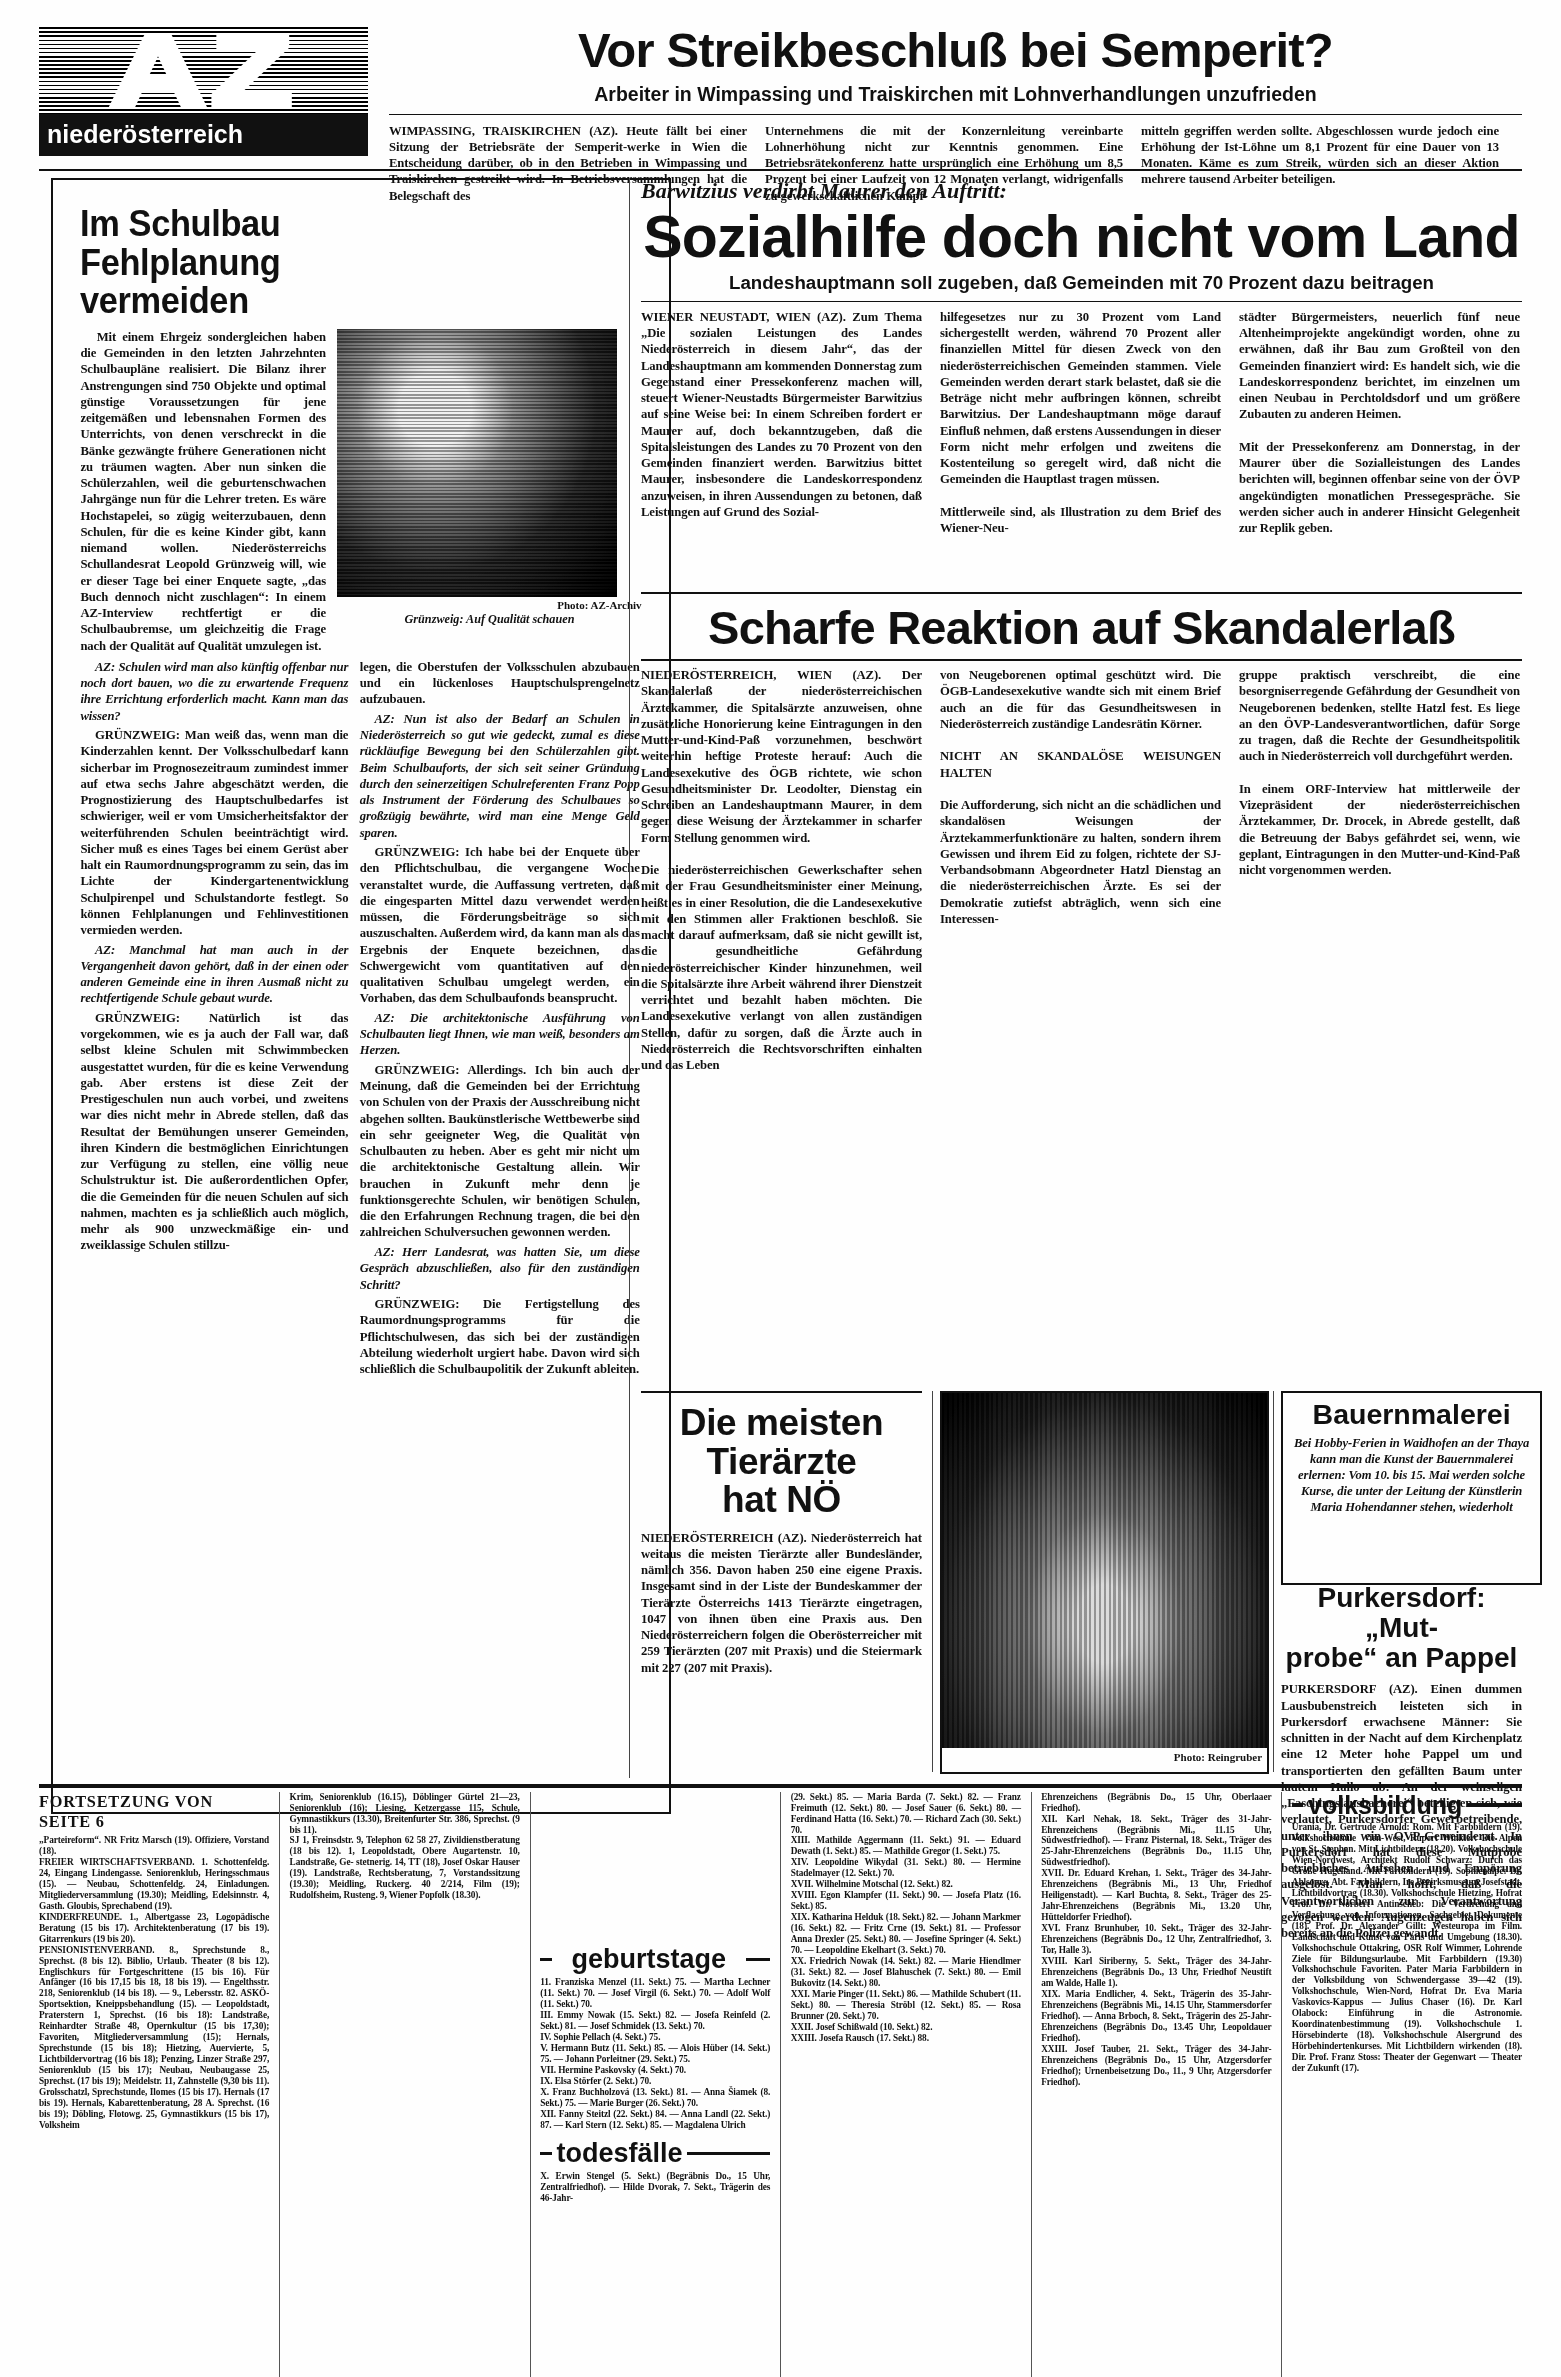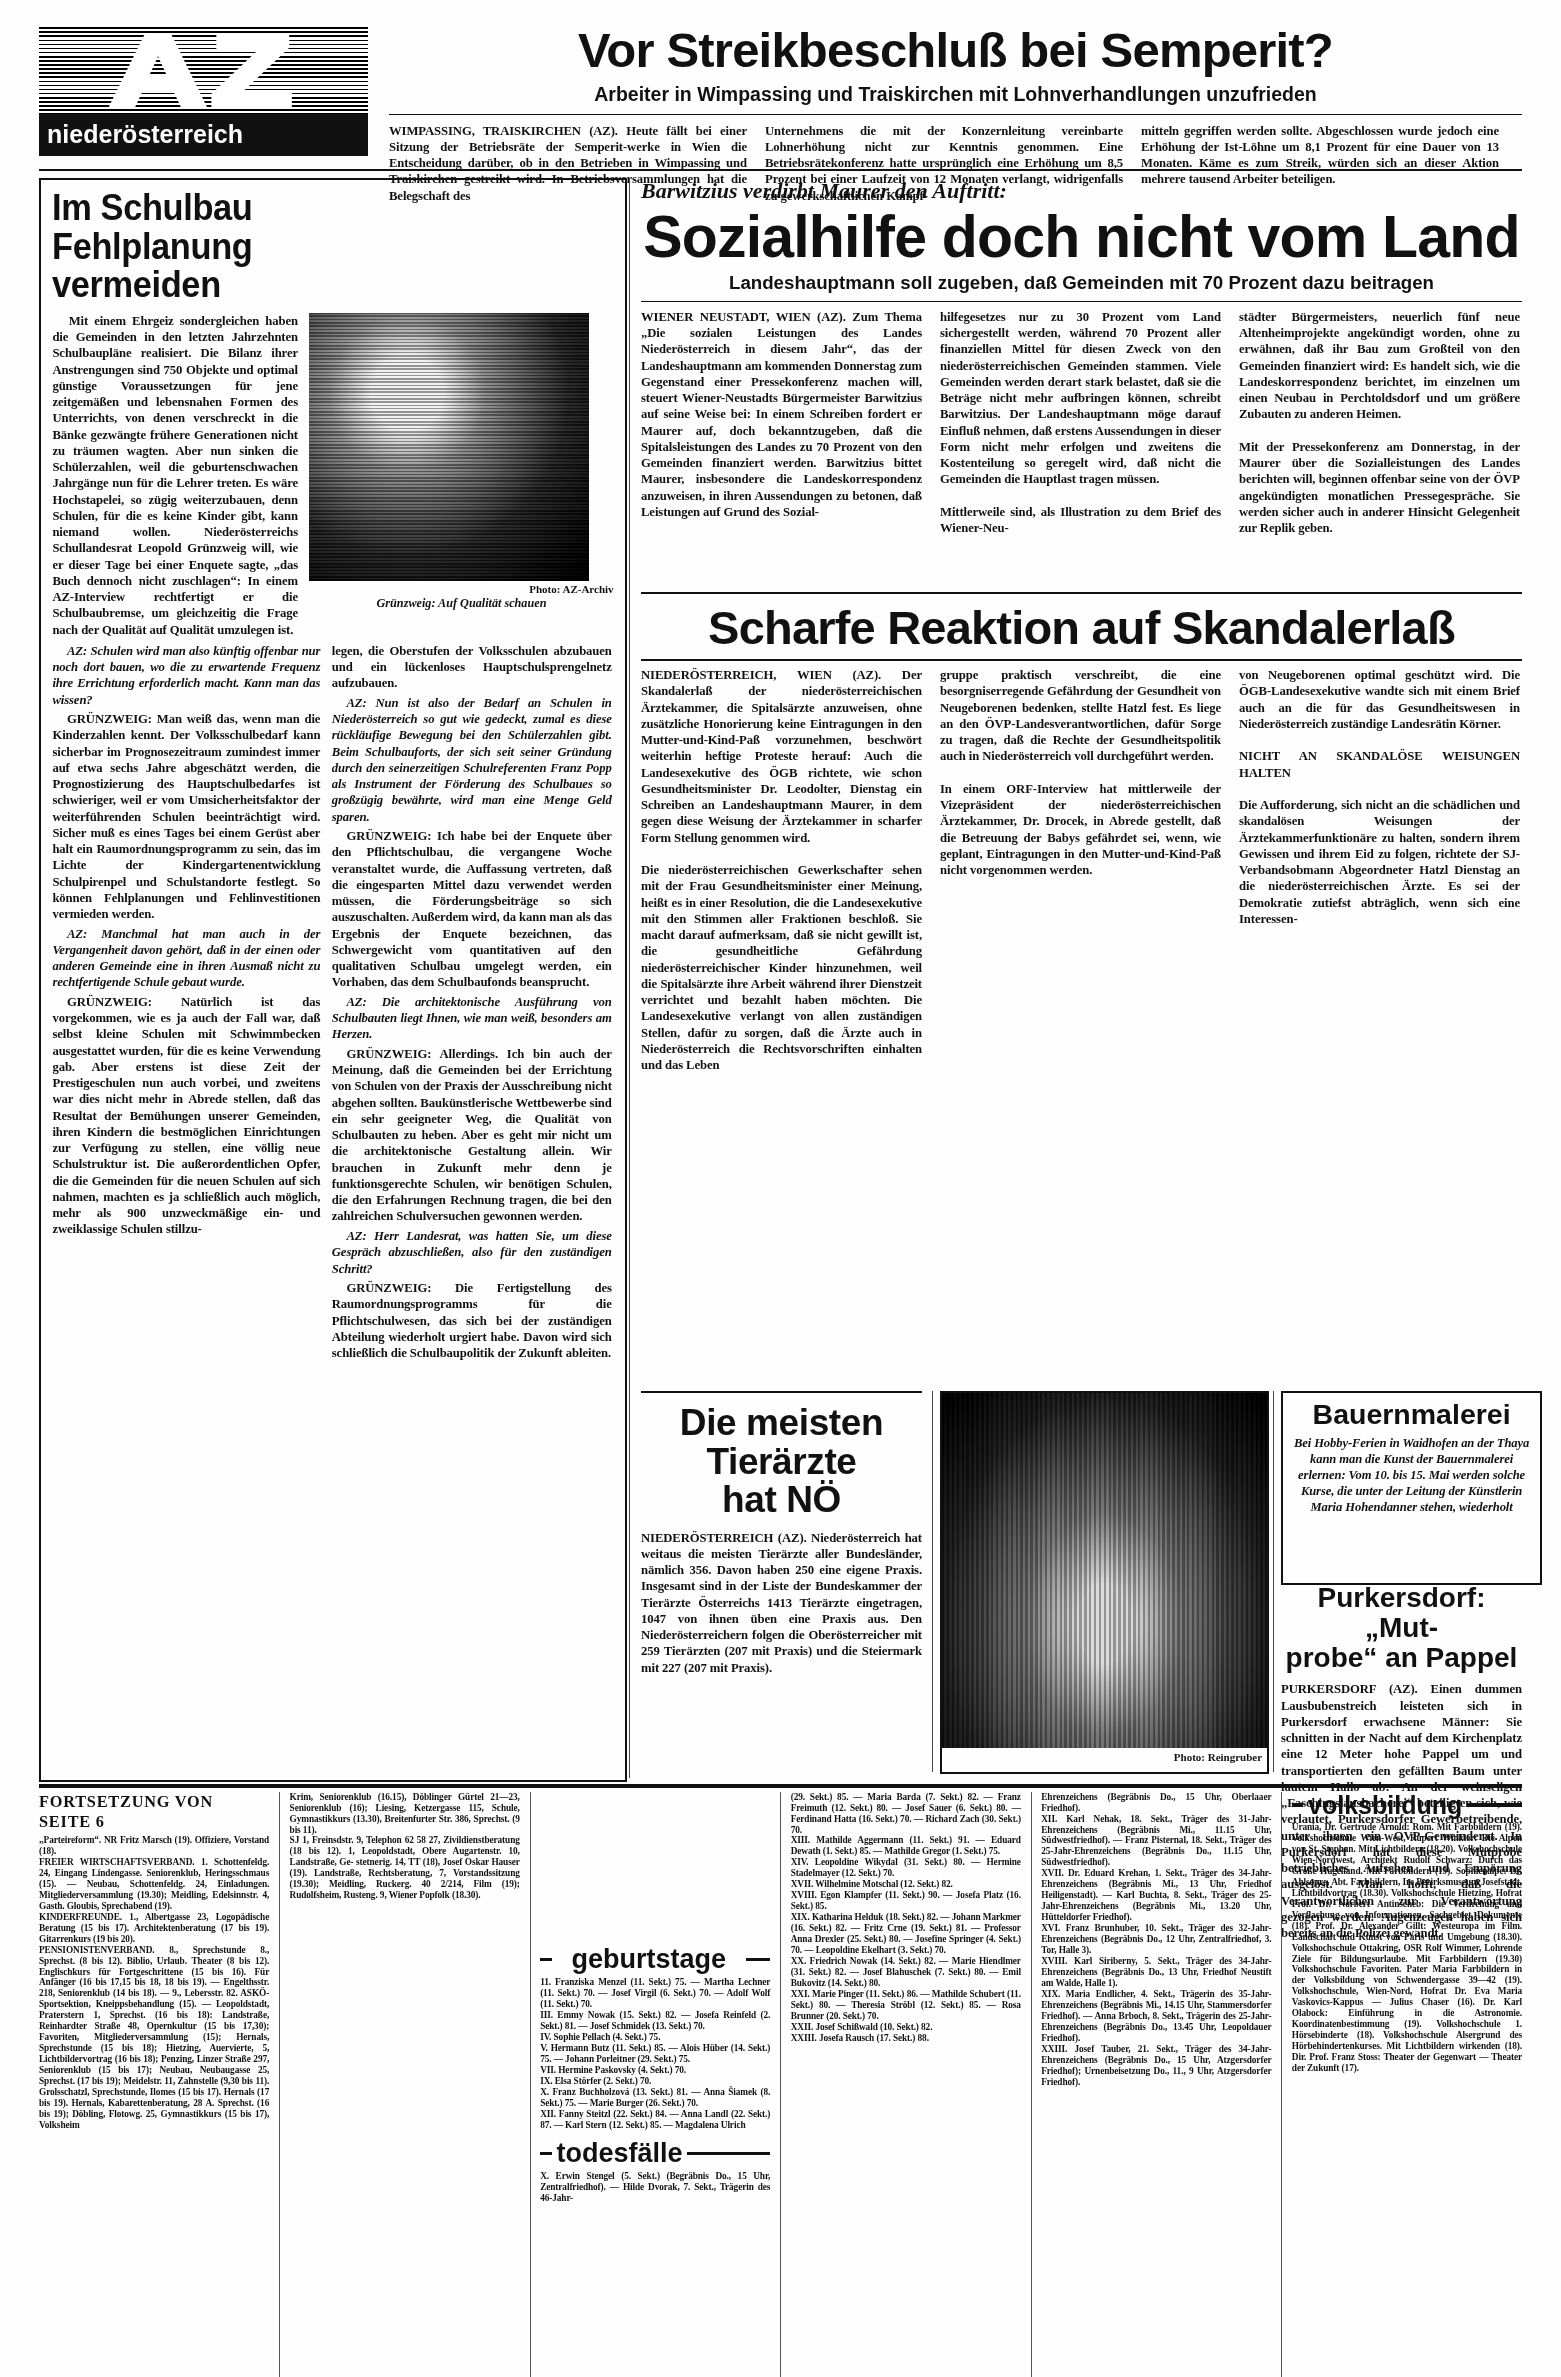--- a/index.html
+++ b/index.html
@@ -115,21 +115,21 @@
     <div class="rule rule-thin" style="margin-top:8.1px;width:1133px;"></div>
     <div style="display:flex;gap:18px;margin-top:7.3px;">
       <div class="body" style="width:358px;">WIMPASSING, TRAISKIRCHEN (AZ). Heute fällt bei einer Sitzung der Betriebsräte der Semperit-werke in Wien die Entscheidung darüber, ob in den Betrieben in Wimpassing und Traiskirchen gestreikt wird. In Betriebsversammlungen hat die Belegschaft des</div>
       <div class="body" style="width:358px;">Unternehmens die mit der Konzernleitung vereinbarte Lohnerhöhung nicht zur Kenntnis genommen. Eine Betriebsrätekonferenz hatte ursprünglich eine Erhöhung um 8,5 Prozent bei einer Laufzeit von 12 Monaten verlangt, widrigenfalls zu gewerkschaftlichen Kampf-</div>
       <div class="body" style="width:358px;">mitteln gegriffen werden sollte. Abgeschlossen wurde jedoch eine Erhöhung der Ist-Löhne um 8,1 Prozent für eine Dauer von 13 Monaten. Käme es zum Streik, würden sich an dieser Aktion mehrere tausend Arbeiter beteiligen.</div>
     </div>
   </div>
 
   <div class="rule rule-med" style="position:absolute;left:0;top:154px;width:1483px;"></div>
 
-  <div class="col boxed" style="left:0px;top:163px;width:584px;height:1600px;padding:0;">
+  <div class="col boxed" style="left:12px;top:163px;width:584px;height:1600px;padding:16px;">
     <div style="padding:9.8px 11.4px 8.1px 11.4px;">
       <div class="hl-lg" style="font-size:37px;">Im Schulbau</div>
       <div class="hl-lg" style="font-size:37px;">Fehlplanung</div>
       <div class="hl-lg" style="font-size:37px;">vermeiden</div>
     </div>
 
     <div style="display:flex;gap:11.4px;padding:0 11.4px;">
       <div style="width:268px;">
         <div class="body" style="text-indent:16.3px;">Mit einem Ehrgeiz sondergleichen haben die Gemeinden in den letzten Jahrzehnten Schulbaupläne realisiert. Die Bilanz ihrer Anstrengungen sind 750 Objekte und optimal günstige Voraussetzungen für jene zeitgemäßen und lebensnahen Formen des Unterrichts, von denen verschreckt in die Bänke gezwängte frühere Generationen nicht zu träumen wagten. Aber nun sinken die Schülerzahlen, weil die geburtenschwachen Jahrgänge nun für die Lehrer treten. Es wäre Hochstapelei, so zügig weiterzubauen, denn Schulen, für die es keine Kinder gibt, kann niemand wollen. Niederösterreichs Schullandesrat Leopold Grünzweig will, wie er dieser Tage bei einer Enquete sagte, „das Buch dennoch nicht zuschlagen“: In einem AZ-Interview rechtfertigt er die Schulbaubremse, um gleichzeitig die Frage nach der Qualität auf Qualität umzulegen ist.</div>
       </div>
@@ -176,28 +176,28 @@
   </div>
 
   <div class="col" style="left:602px;top:577px;width:881px;">
     <div class="rule rule-med" style="width:881px;"></div>
     <div class="hl-xl" style="font-size:47px;margin-top:9.8px;text-align:center;transform:none;">Scharfe Reaktion auf Skandalerlaß</div>
     <div class="rule rule-thin" style="margin-top:7.3px;width:881px;"></div>
     <div style="display:flex;gap:18px;margin-top:6.5px;">
       <div class="body" style="width:281px;white-space:pre-line;">NIEDERÖSTERREICH, WIEN (AZ). Der Skandalerlaß der niederösterreichischen Ärztekammer, die Spitalsärzte anzuweisen, ohne zusätzliche Honorierung keine Eintragungen in den Mutter-und-Kind-Paß vorzunehmen, beschwört weiterhin heftige Proteste herauf: Auch die Landesexekutive des ÖGB richtete, wie schon Gesundheitsminister Dr. Leodolter, Dienstag ein Schreiben an Landeshauptmann Maurer, in dem gegen diese Weisung der Ärztekammer in scharfer Form Stellung genommen wird.
 
 Die niederösterreichischen Gewerkschafter sehen mit der Frau Gesundheitsminister einer Meinung, heißt es in einer Resolution, die die Landesexekutive mit den Stimmen aller Fraktionen beschloß. Sie macht darauf aufmerksam, daß sie nicht gewillt ist, die gesundheitliche Gefährdung niederösterreichischer Kinder hinzunehmen, weil die Spitalsärzte ihre Arbeit während ihrer Dienstzeit verrichtet und bezahlt haben möchten. Die Landesexekutive verlangt von allen zuständigen Stellen, dafür zu sorgen, daß die Ärzte auch in Niederösterreich die Rechtsvorschriften einhalten und das Leben</div>
+      <div class="body" style="width:281px;white-space:pre-line;">von Neugeborenen optimal geschützt wird. Die ÖGB-Landesexekutive wandte sich mit einem Brief auch an die für das Gesundheitswesen in Niederösterreich zuständige Landesrätin Körner.
+
+NICHT AN SKANDALÖSE WEISUNGEN HALTEN
+
+Die Aufforderung, sich nicht an die schädlichen und skandalösen Weisungen der Ärztekammerfunktionäre zu halten, sondern ihrem Gewissen und ihrem Eid zu folgen, richtete der SJ-Verbandsobmann Abgeordneter Hatzl Dienstag an die niederösterreichischen Ärzte. Es sei der Demokratie zutiefst abträglich, wenn sich eine Interessen-</div>
       <div class="body" style="width:281px;white-space:pre-line;">gruppe praktisch verschreibt, die eine besorgniserregende Gefährdung der Gesundheit von Neugeborenen bedenken, stellte Hatzl fest. Es liege an den ÖVP-Landesverantwortlichen, dafür Sorge zu tragen, daß die Rechte der Gesundheitspolitik auch in Niederösterreich voll durchgeführt werden.
 
 In einem ORF-Interview hat mittlerweile der Vizepräsident der niederösterreichischen Ärztekammer, Dr. Drocek, in Abrede gestellt, daß die Betreuung der Babys gefährdet sei, wenn, wie geplant, Eintragungen in den Mutter-und-Kind-Paß nicht vorgenommen werden.</div>
-      <div class="body" style="width:281px;white-space:pre-line;">von Neugeborenen optimal geschützt wird. Die ÖGB-Landesexekutive wandte sich mit einem Brief auch an die für das Gesundheitswesen in Niederösterreich zuständige Landesrätin Körner.
-
-NICHT AN SKANDALÖSE WEISUNGEN HALTEN
-
-Die Aufforderung, sich nicht an die schädlichen und skandalösen Weisungen der Ärztekammerfunktionäre zu halten, sondern ihrem Gewissen und ihrem Eid zu folgen, richtete der SJ-Verbandsobmann Abgeordneter Hatzl Dienstag an die niederösterreichischen Ärzte. Es sei der Demokratie zutiefst abträglich, wenn sich eine Interessen-</div>
     </div>
   </div>
 
   <div class="col" style="left:602px;top:1376px;width:281px;">
     <div class="rule rule-med" style="width:281px;"></div>
     <div class="hl-lg" style="font-size:37px;margin-top:11.4px;text-align:center;transform:none;">Die meisten</div>
     <div class="hl-lg" style="font-size:37px;text-align:center;transform:none;">Tierärzte</div>
     <div class="hl-lg" style="font-size:37px;text-align:center;transform:none;">hat NÖ</div>
     <div class="body" style="margin-top:9.8px;">NIEDERÖSTERREICH (AZ). Niederösterreich hat weitaus die meisten Tierärzte aller Bundesländer, nämlich 356. Davon haben 250 eine eigene Praxis. Insgesamt sind in der Liste der Bundeskammer der Tierärzte Österreichs 1413 Tierärzte eingetragen, 1047 von ihnen üben eine Praxis aus. Den Niederösterreichern folgen die Oberösterreicher mit 259 Tierärzten (207 mit Praxis) und die Steiermark mit 227 (207 mit Praxis).</div>
   </div>

